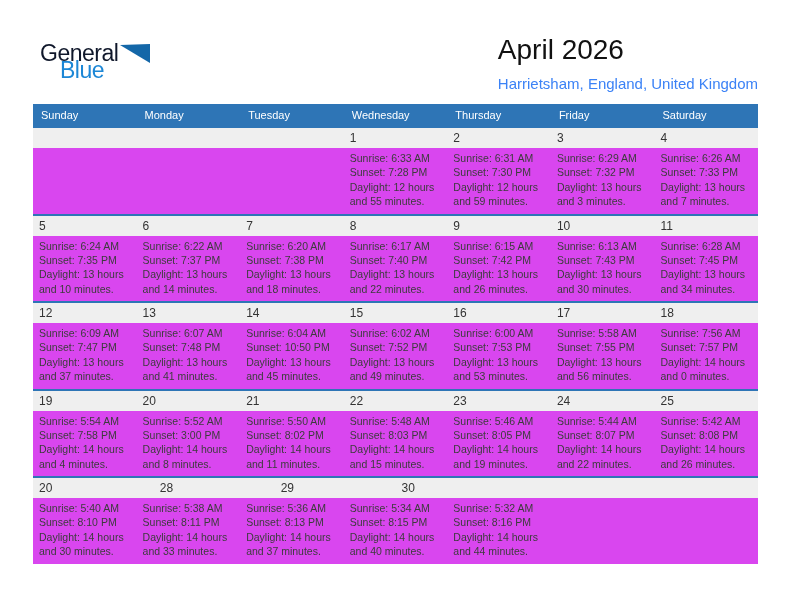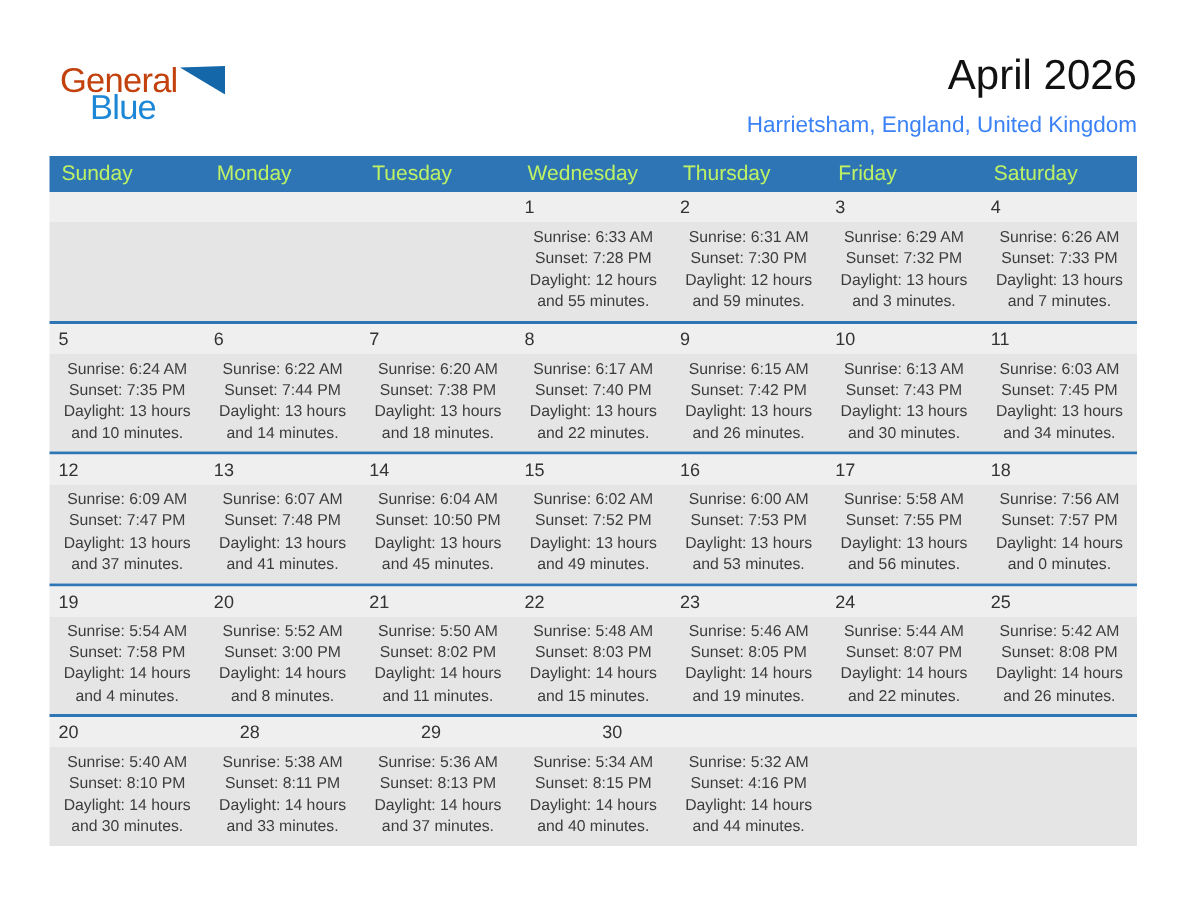--- a/index.html
+++ b/index.html
@@ -13,73 +13,73 @@
     background: #ffffff;
     overflow: hidden;
   }
 
   
   .logo { position: absolute; left: 40px; top: 42px; line-height: 1; }
   .logo-top { display: flex; align-items: flex-start; }
   .logo-general {
     font-size: 23px;
     letter-spacing: -0.5px;
-    color: #c2410c;
+    color: #0f172a;
     font-weight: 400;
   }
   .logo-tri { margin-left: 2px; margin-top: 2px; display: inline-block; }
   .logo-blue {
     font-size: 23px;
     letter-spacing: -0.5px;
     font-weight: 400;
     color: var(--logo-blue, #1c87d6);
     margin-left: 20px;
     margin-top: -7px;
   }
 
   
-  .titles { position: absolute; right: 34px; top: 34px; text-align: right; }
+  .titles { position: absolute; right: 34px; top: 34px; }
   .month-title { font-size: 28px; color: #111111; font-weight: 400; }
   .location { font-size: 15px; color: #3b82f6; margin-top: 9px; }
 
   
   .calendar {
     position: absolute;
     left: 33px;
     top: 104px;
     width: 725px;
   }
   .weekday-row {
     display: flex;
     background: var(--header-blue, #2e75b6);
     height: 22px;
   }
   .weekday-cell {
     flex: 1 1 0;
-    color: #bef264;
-    font-size: 14px;
+    color: #ffffff;
+    font-size: 11px;
     line-height: 22px;
     padding-left: 8px;
     overflow: hidden;
     white-space: nowrap;
   }
   .week { border-top: 2px solid var(--row-line-blue, #2e75b6); }
   .date-strip {
     display: flex;
     background: var(--date-strip-gray, #efefef);
     height: 20px;
   }
   .date-cell {
     flex: 1 1 0;
     font-size: 12px;
     line-height: 20px;
     padding-left: 6px;
     color: #333333;
   }
-  .content-row { display: flex; min-height: 65.5px; background: #e5e5e5; text-align: center; }
+  .content-row { display: flex; min-height: 65.5px; background: #d946ef; }
   .day-content {
     flex: 1 1 0;
     padding: 3px 6px 0 6px;
     font-size: 10.5px;
     line-height: 14.4px;
     color: #3c3c3c;
     overflow: hidden;
   }
   .day-content div { max-width: 96px; }
 </style>
@@ -163,21 +163,21 @@
             <div class="date-cell">11</div>
           </div>
           <div class="content-row">
             <div class="day-content">
               <div>Sunrise: 6:24 AM</div>
               <div>Sunset: 7:35 PM</div>
               <div>Daylight: 13 hours and 10 minutes.</div>
             </div>
             <div class="day-content">
               <div>Sunrise: 6:22 AM</div>
-              <div>Sunset: 7:44 PM</div>
+              <div>Sunset: 7:37 PM</div>
               <div>Daylight: 13 hours and 14 minutes.</div>
             </div>
             <div class="day-content">
               <div>Sunrise: 6:20 AM</div>
               <div>Sunset: 7:38 PM</div>
               <div>Daylight: 13 hours and 18 minutes.</div>
             </div>
             <div class="day-content">
               <div>Sunrise: 6:17 AM</div>
               <div>Sunset: 7:40 PM</div>
@@ -187,21 +187,21 @@
               <div>Sunrise: 6:15 AM</div>
               <div>Sunset: 7:42 PM</div>
               <div>Daylight: 13 hours and 26 minutes.</div>
             </div>
             <div class="day-content">
               <div>Sunrise: 6:13 AM</div>
               <div>Sunset: 7:43 PM</div>
               <div>Daylight: 13 hours and 30 minutes.</div>
             </div>
             <div class="day-content">
-              <div>Sunrise: 6:03 AM</div>
+              <div>Sunrise: 6:28 AM</div>
               <div>Sunset: 7:45 PM</div>
               <div>Daylight: 13 hours and 34 minutes.</div>
             </div>
           </div>
         </div>
         <div class="week">
           <div class="date-strip">
             <div class="date-cell">12</div>
             <div class="date-cell">13</div>
             <div class="date-cell">14</div>
@@ -321,21 +321,21 @@
               <div>Sunset: 8:13 PM</div>
               <div>Daylight: 14 hours and 37 minutes.</div>
             </div>
             <div class="day-content">
               <div>Sunrise: 5:34 AM</div>
               <div>Sunset: 8:15 PM</div>
               <div>Daylight: 14 hours and 40 minutes.</div>
             </div>
             <div class="day-content">
               <div>Sunrise: 5:32 AM</div>
-              <div>Sunset: 4:16 PM</div>
+              <div>Sunset: 8:16 PM</div>
               <div>Daylight: 14 hours and 44 minutes.</div>
             </div>
             <div class="day-content"></div>
             <div class="day-content"></div>
           </div>
         </div>
       </div>
   </div>
 
 </div>

